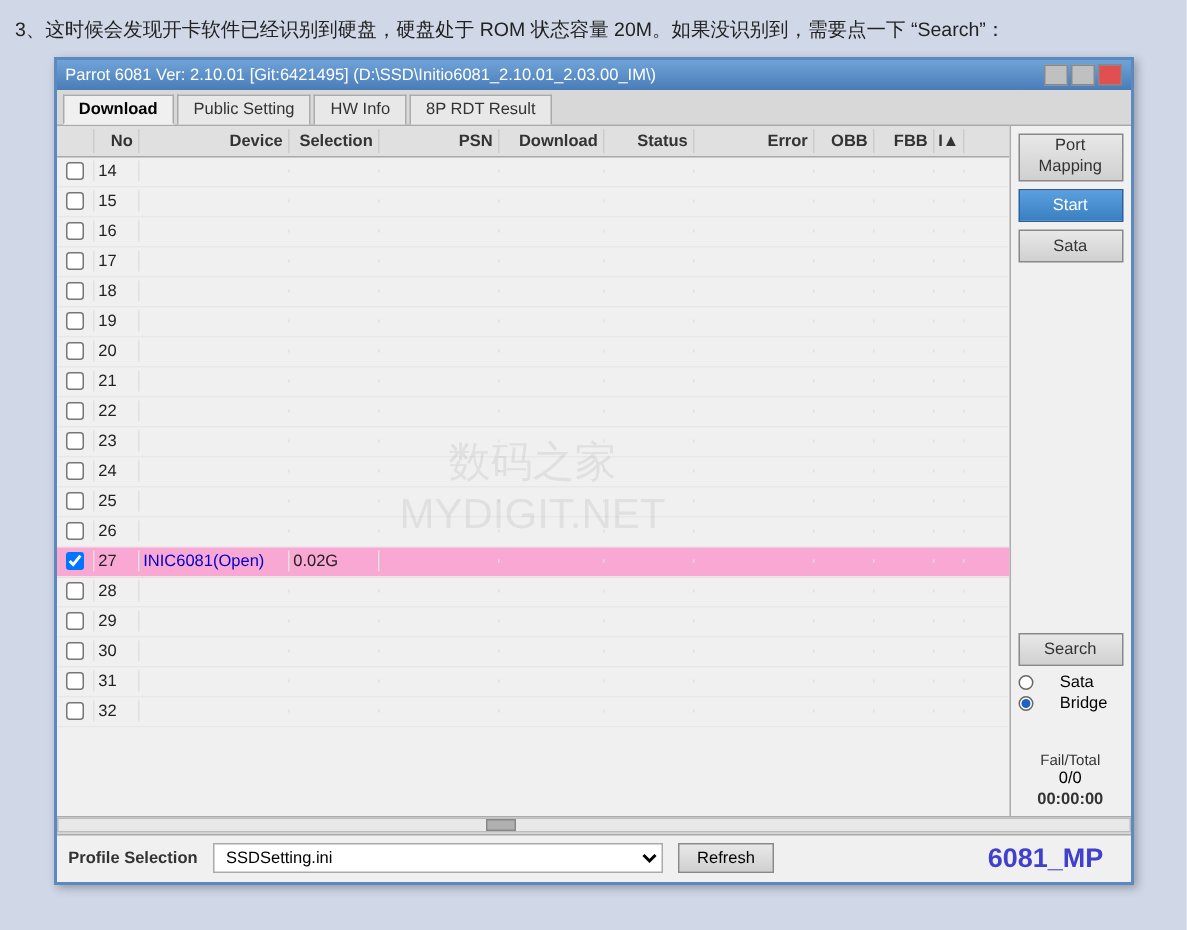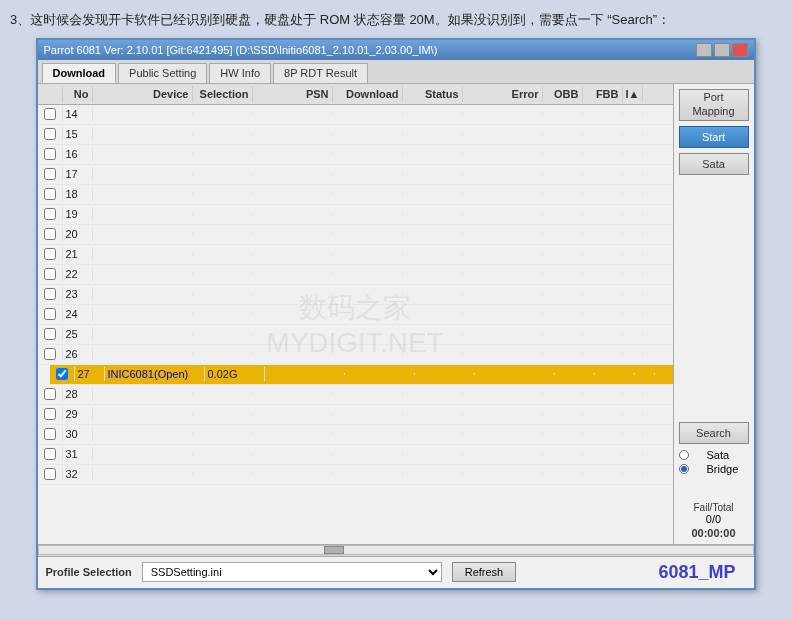--- a/index.html
+++ b/index.html
@@ -106,22 +106,21 @@
     }
     .table-row {
       display: grid;
       grid-template-columns: 25px 30px 100px 60px 80px 70px 60px 80px 40px 40px 20px;
       border-bottom: 1px solid #e8e8e8;
       font-size: 11px;
       align-items: center;
       min-height: 20px;
     }
     .table-row.selected {
-      background: #eab308;
-      margin-left: 12px;
+      background: #f9a8d4;
     }
     .table-cell {
       padding: 1px 3px;
       border-right: 1px solid #e0e0e0;
       color: #222;
       overflow: hidden;
       white-space: nowrap;
     }
     .table-cell.highlight {
       color: #0000cc;

